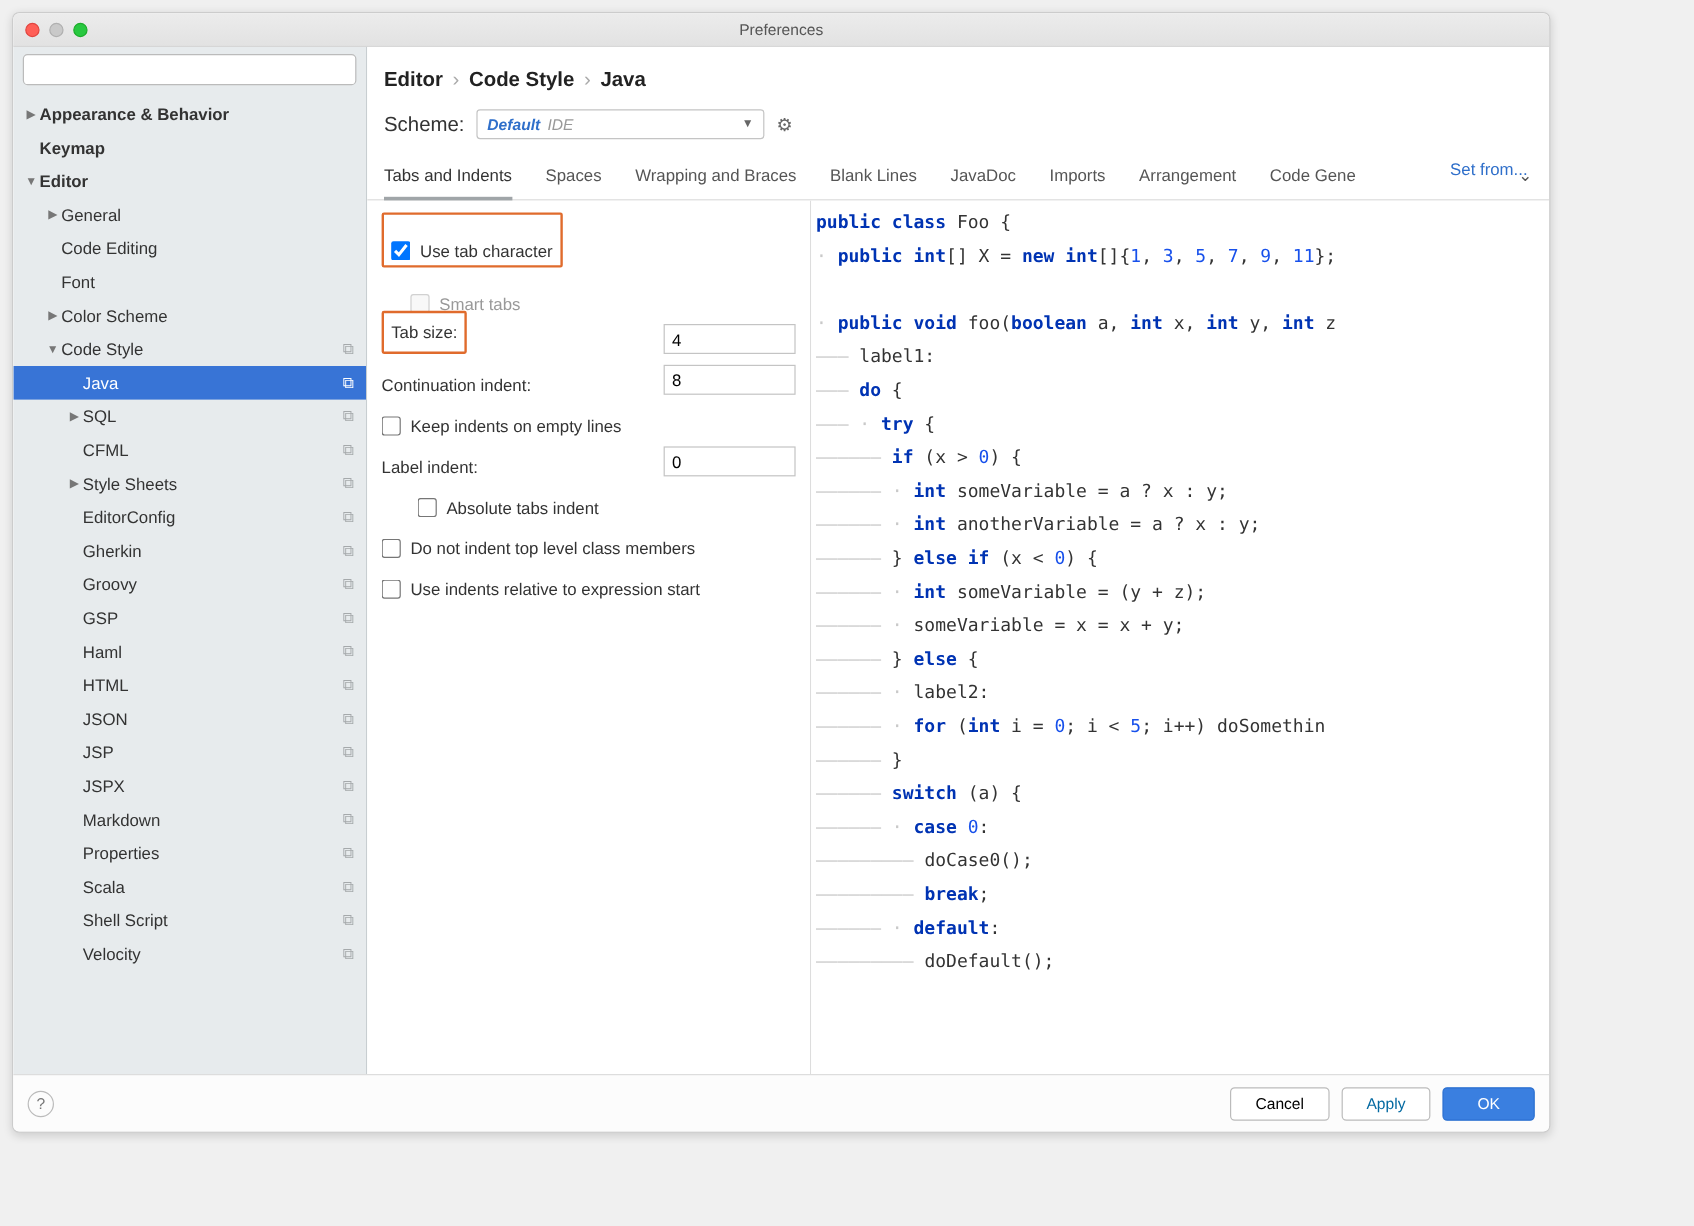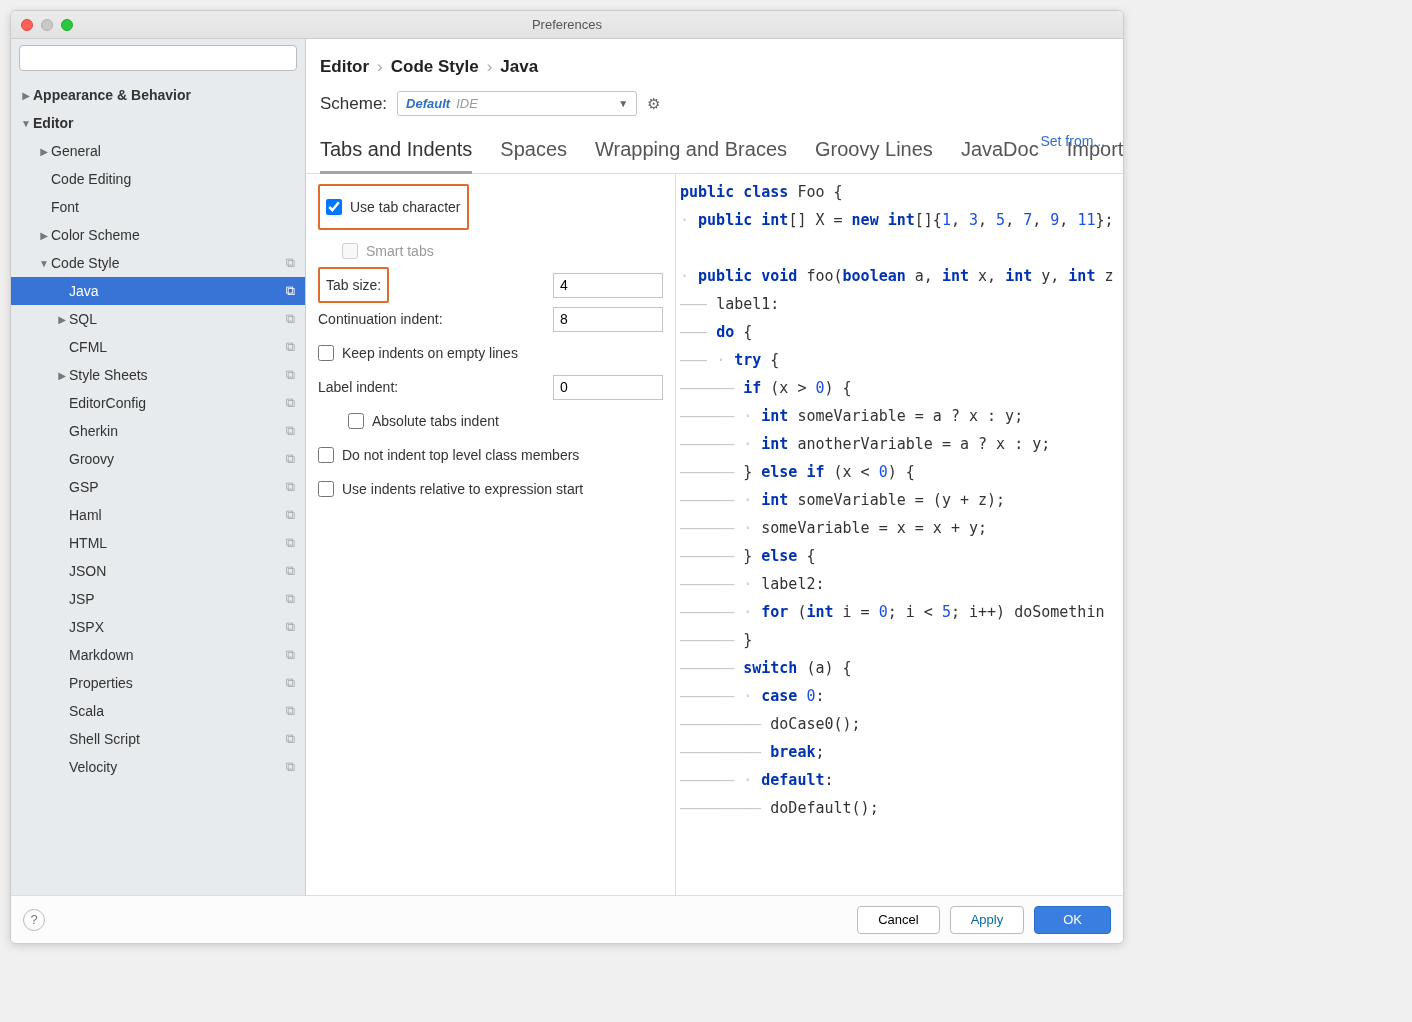--- a/index.html
+++ b/index.html
@@ -1,18 +1,18 @@
 <!DOCTYPE html>
 <html><head>
 <meta charset="utf-8">
 <style>
 * { box-sizing: border-box; margin: 0; padding: 0; }
 body { font-family: -apple-system, "Helvetica Neue", Arial, sans-serif; font-size: 13px; color: #333; background: #f0f0f0; }
 
-.window { width: 1114px; height: 934px; background: #fff; border: 1px solid #ccc; border-radius: 6px; overflow: hidden; display: flex; flex-direction: column; margin: 10px; box-shadow: 0 2px 8px rgba(0,0,0,0.15); }
+.window { width: 1282px; height: 934px; background: #fff; border: 1px solid #ccc; border-radius: 6px; overflow: hidden; display: flex; flex-direction: column; margin: 10px; box-shadow: 0 2px 8px rgba(0,0,0,0.15); }
 
 .titlebar { height: 28px; background: linear-gradient(#ececec,#e2e2e2); display: flex; align-items: center; position: relative; border-bottom: 1px solid #ccc; }
 .traffic { display: flex; gap: 8px; margin-left: 10px; }
 .traffic span { width: 12px; height: 12px; border-radius: 50%; display: inline-block; }
 .tl-close { background: #ff5f57; border: 1px solid #e14640; }
 .tl-min { background: #c9c9c9; border: 1px solid #b0b0b0; }
 .tl-max { background: #28c840; border: 1px solid #1dad2b; }
 .wintitle { position: absolute; left: 0; right: 0; text-align: center; font-size: 13px; color: #555; }
 
 .content { flex: 1; display: flex; overflow: hidden; }
@@ -42,28 +42,28 @@
 .scheme-label { font-size: 17px; }
 .scheme-select { width: 240px; height: 25px; border: 1px solid #c4c4c4; border-radius: 3px; background: #fff; display: flex; align-items: center; padding: 0 8px; justify-content: space-between; font-style: italic; }
 .scheme-name { color: #2f6fca; font-weight: 600; }
 .scheme-ide { color: #999; margin-left: 6px; }
 .scheme-chev { color: #666; font-size: 10px; }
 .gear { color: #666; font-size: 15px; }
 
 .setfrom { position: absolute; right: 18px; top: 94px; color: #2f6fca; font-size: 14px; }
 
 .tabs { display: flex; gap: 28px; padding: 0 14px; border-bottom: 1px solid #ddd; position: relative; }
-.tab { padding: 6px 0 10px; font-size: 20px; color: #555; cursor: default; white-space: nowrap; }
+.tab { padding: 6px 0 10px; font-size: 14px; color: #555; cursor: default; white-space: nowrap; }
 .tab.active { color: #333; border-bottom: 3px solid #a0a5a8; margin-bottom: -1px; font-weight: 500; }
 .tab-overflow { margin-left: auto; padding-right: 0; }
 
 .splitpane { flex: 1; display: flex; overflow: hidden; }
 .options { width: 370px; padding: 10px 12px; border-right: 1px solid #ddd; overflow-y: auto; }
 .highlight-box { border: 2px solid #e06b2c; border-radius: 2px; padding: 4px 6px; margin-bottom: 4px; display: inline-block; }
-.opt-row { display: flex; align-items: center; height: 34px; gap: 8px; }
+.opt-row { display: flex; align-items: flex-end; height: 34px; gap: 8px; }
 .opt-row label { font-size: 14px; }
 .opt-row .spacer { flex: 1; }
 .num-input { width: 110px; height: 25px; border: 1px solid #c4c4c4; padding: 0 6px; font-size: 14px; }
 input[type=checkbox] { width: 16px; height: 16px; }
 .sub-indent { margin-left: 24px; }
 
 .preview { flex: 1; background: #fff; overflow: auto; }
 .code { font-family: "Menlo","Consolas",monospace; font-size: 15px; line-height: 28px; padding: 4px 0 4px 4px; white-space: pre; }
 .kw { color: #0033b3; font-weight: 700; }
 .num { color: #1750eb; }
@@ -97,20 +97,24 @@
       <div class="search-wrap" style="position:relative">
         <span class="search-icon">Q▾</span>
         <input class="search" placeholder="" style="">
       </div>
       <div class="tree" id="tree">
           <div class="node ind0 bold">
             <span class="caret">▶</span>
             <span class="nlabel">Appearance &amp; Behavior</span>
           </div>
           <div class="node ind0 bold">
+            <span class="caret"></span>
+            <span class="nlabel">Keymap</span>
+          </div>
+          <div class="node ind0 bold">
             <span class="caret">▼</span>
             <span class="nlabel">Editor</span>
           </div>
           <div class="node ind1">
             <span class="caret">▶</span>
             <span class="nlabel">General</span>
           </div>
           <div class="node ind1">
             <span class="caret"></span>
             <span class="nlabel">Code Editing</span>
@@ -238,21 +242,21 @@
         </div>
         <span class="gear">⚙</span>
       </div>
 
       <div class="setfrom">Set from...</div>
 
       <div class="tabs" id="tabs">
           <div class="tab active">Tabs and Indents</div>
           <div class="tab">Spaces</div>
           <div class="tab">Wrapping and Braces</div>
-          <div class="tab">Groovy Lines</div>
+          <div class="tab">Blank Lines</div>
           <div class="tab">JavaDoc</div>
           <div class="tab">Imports</div>
           <div class="tab">Arrangement</div>
           <div class="tab">Code Gene</div>
           <div class="tab tab-overflow">⌄</div>
         </div>
 
       <div class="splitpane">
         <div class="options">
           <div class="row-hl">

